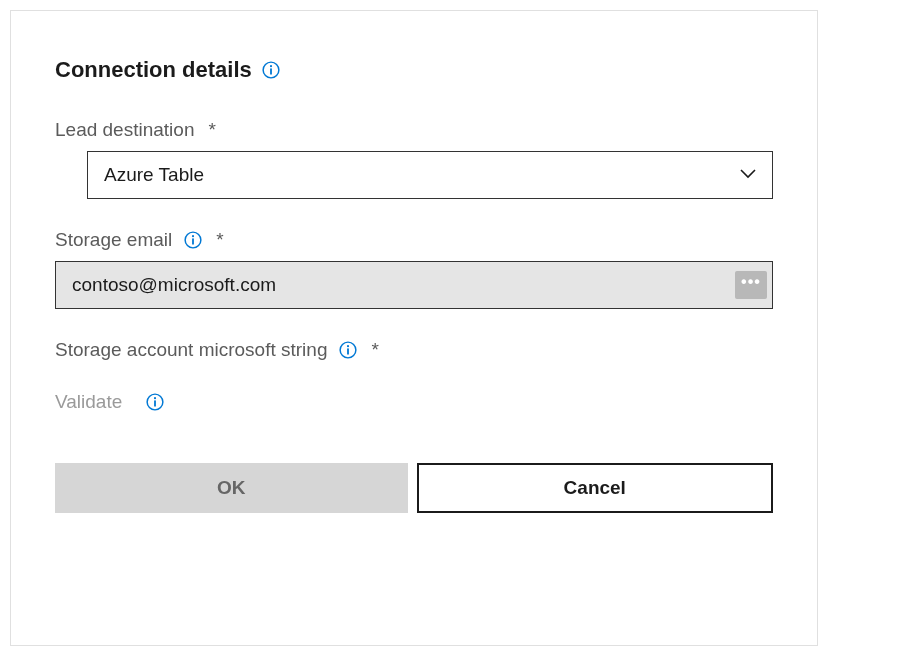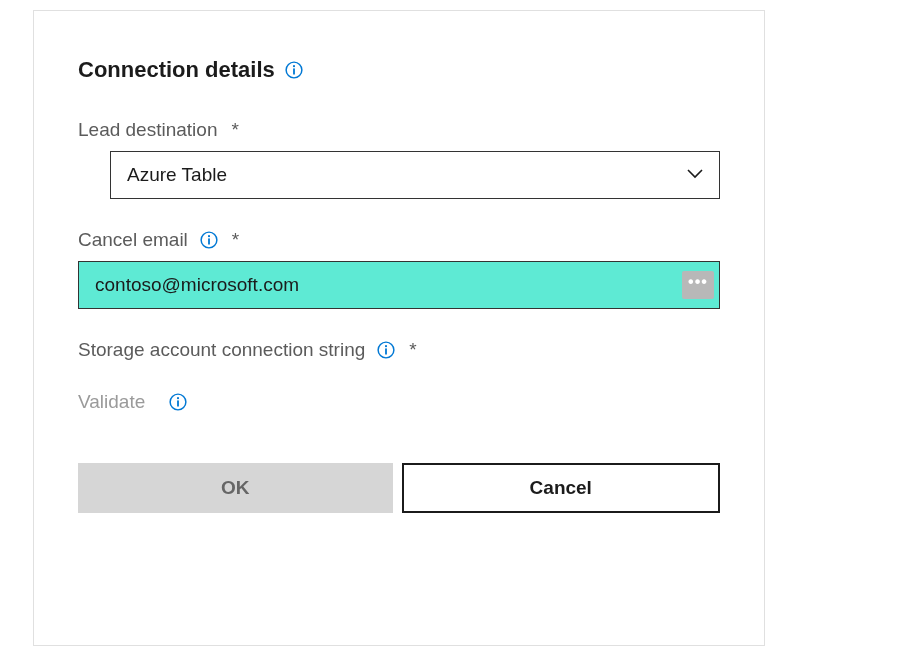--- a/index.html
+++ b/index.html
@@ -8,23 +8,22 @@
       padding: 0;
     }
     body {
       font-family: 'Segoe UI', -apple-system, BlinkMacSystemFont, sans-serif;
       background: #fff;
       padding: 10px;
     }
     .panel {
       border: 1px solid #e0e0e0;
       padding: 46px 44px 32px 44px;
-      width: 732px;
+      width: 808px;
       height: 636px;
-      margin-left: 23px;
     }
     .title-row {
       display: flex;
       align-items: center;
       gap: 10px;
       margin-bottom: 36px;
     }
     .title {
       font-size: 22px;
       font-weight: 700;
@@ -84,21 +83,21 @@
       transform: translateY(-50%);
       pointer-events: none;
     }
     .text-input {
       width: 100%;
       height: 48px;
       border: 1px solid #333;
       padding: 0 16px;
       font-size: 19px;
       color: #1b1b1b;
-      background: #5eead4;
+      background: #e5e5e5;
       outline: none;
       font-family: inherit;
     }
     .text-input::placeholder {
       color: #767676;
     }
     .text-input.placeholder-style {
       color: #767676;
     }
     .input-wrapper {
@@ -194,41 +193,41 @@
       <span class="chevron">
         <svg width="22" height="22" viewBox="0 0 22 22">
           <path d="M4 8 L11 15 L18 8" stroke="#1b1b1b" stroke-width="1.6" fill="none"></path>
         </svg>
       </span>
     </div>
   </div>
 
   <div class="field-group">
     <div class="label-row">
-      <span class="label">Cancel email</span>
+      <span class="label">Storage email</span>
       <span class="info-icon">
         <svg viewBox="0 0 16 16" fill="none">
           <circle cx="8" cy="8" r="7" stroke="#0078d4" stroke-width="1.3"></circle>
           <circle cx="8" cy="4.6" r="0.95" fill="#0078d4"></circle>
           <rect x="7.2" y="6.6" width="1.6" height="5.4" fill="#0078d4"></rect>
         </svg>
       </span>
       <span class="required">*</span>
     </div>
     <div class="input-wrapper">
       <input type="text" class="text-input" value="contoso@microsoft.com" style="">
       <div class="input-action">
         <span>•••</span>
       </div>
     </div>
   </div>
 
   <div class="field-group">
     <div class="label-row">
-      <span class="label">Storage account connection string</span>
+      <span class="label">Storage account microsoft string</span>
       <span class="info-icon">
         <svg viewBox="0 0 16 16" fill="none">
           <circle cx="8" cy="8" r="7" stroke="#0078d4" stroke-width="1.3"></circle>
           <circle cx="8" cy="4.6" r="0.95" fill="#0078d4"></circle>
           <rect x="7.2" y="6.6" width="1.6" height="5.4" fill="#0078d4"></rect>
         </svg>
       </span>
       <span class="required">*</span>
     </div>
   </div>

